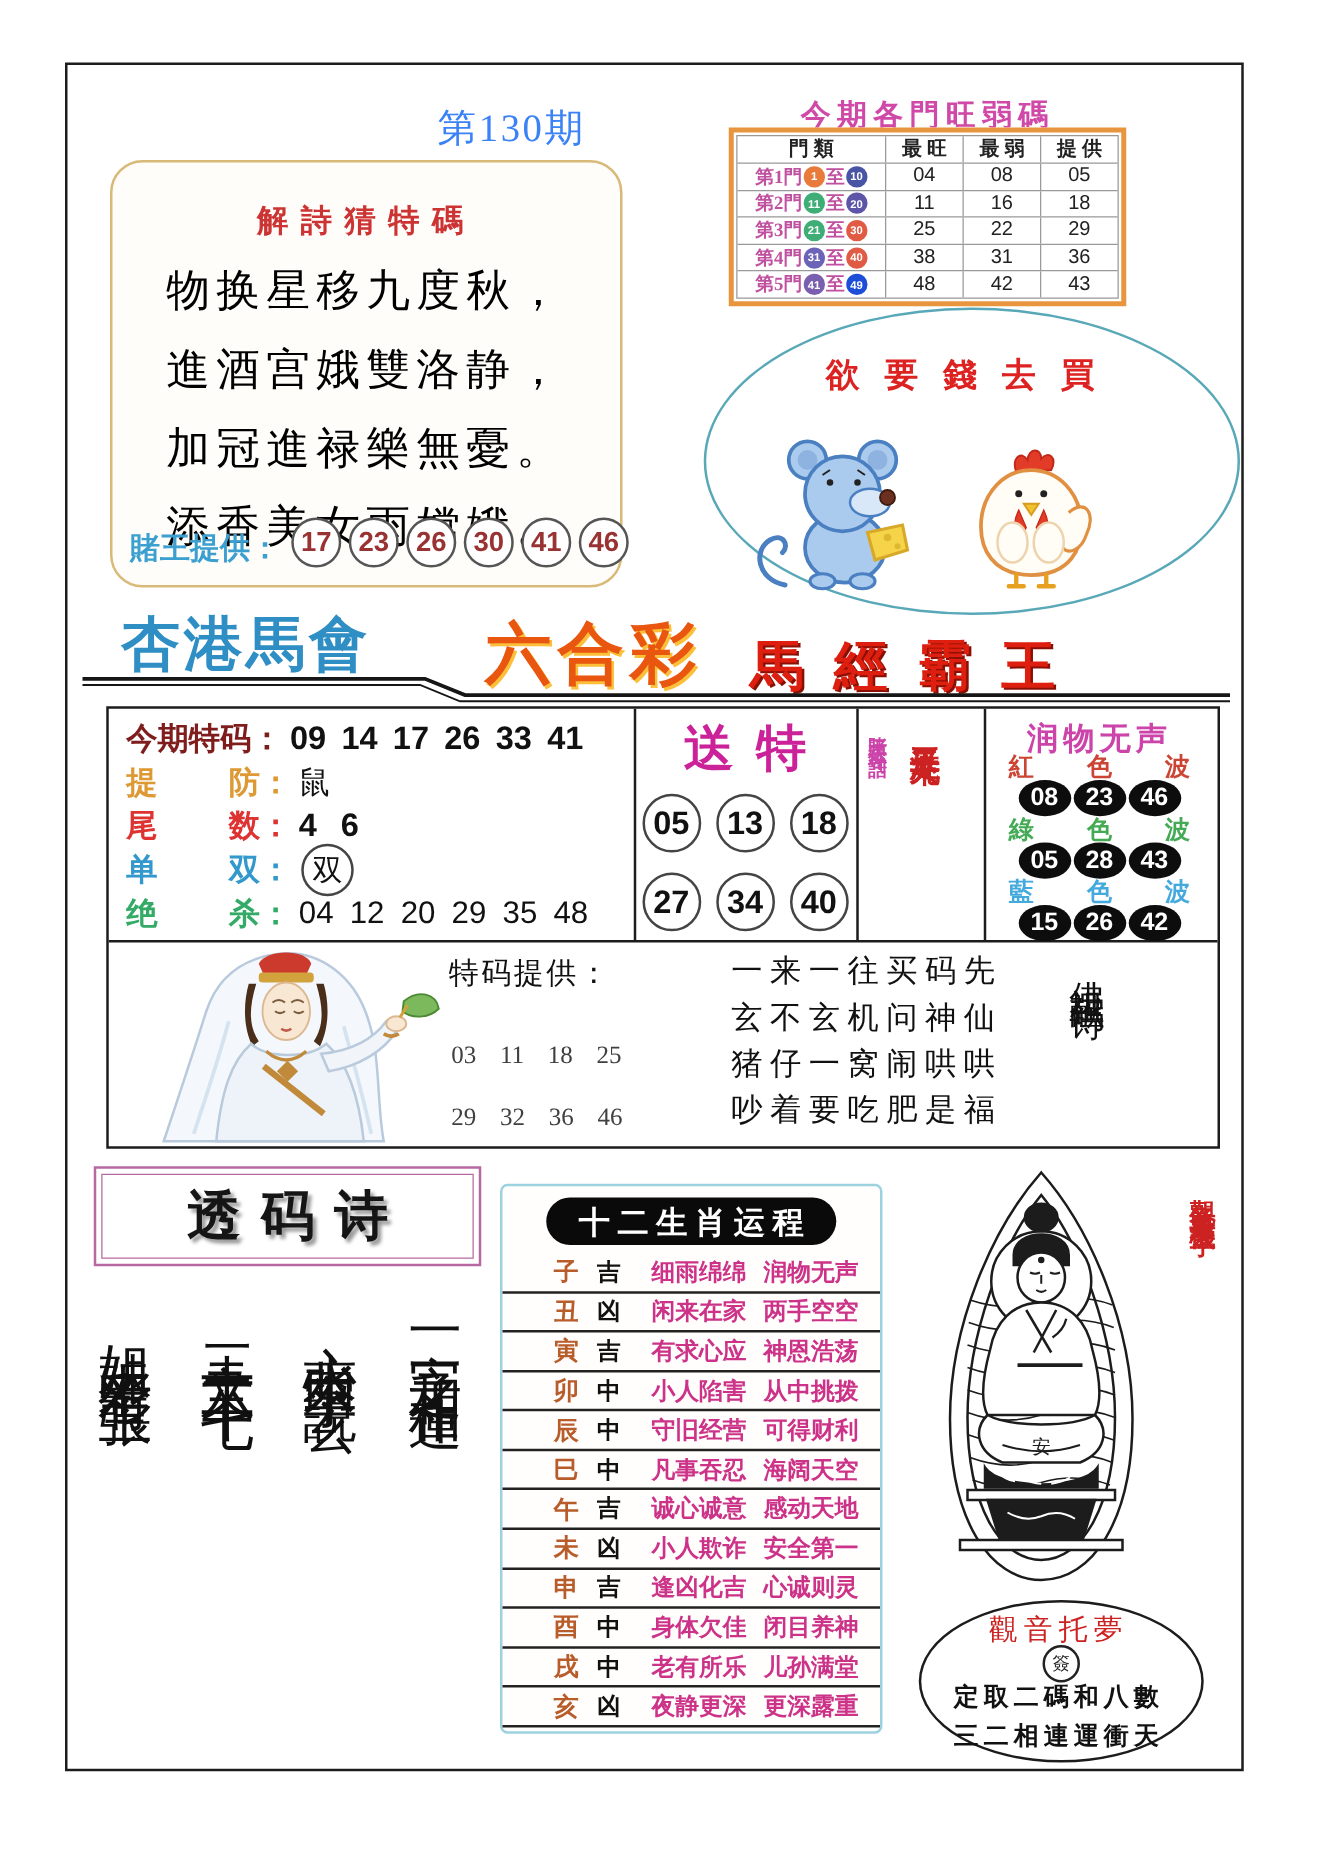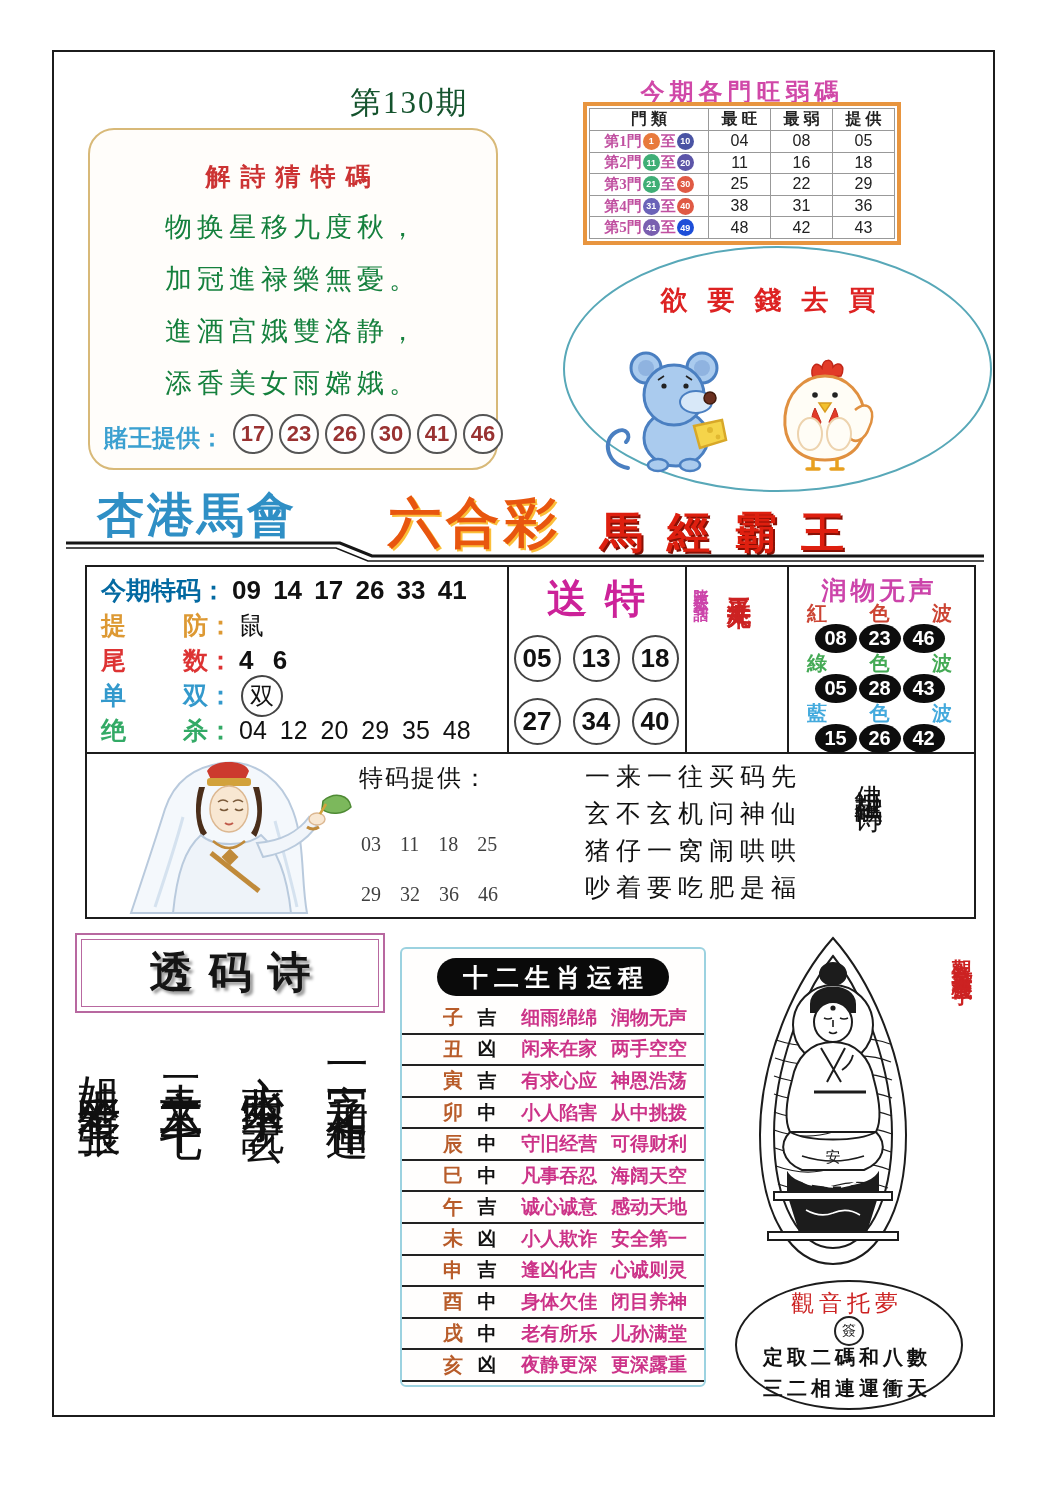--- a/index.html
+++ b/index.html
@@ -1,25 +1,25 @@
 <!DOCTYPE html>
 <html><head>
 <meta charset="utf-8">
 <style>
   html,body{margin:0;padding:0;background:#fff;}
   body{font-family:"Liberation Serif","DejaVu Serif",serif;}
   .page{position:relative;width:1063px;height:1496px;background:#fff;overflow:hidden;}
   .abs{position:absolute;}
   .frame{position:absolute;left:52px;top:50px;width:939px;height:1363px;border:2px solid #1c1c1c;}
   
-  .issue{position:absolute;left:350px;top:82px;font-size:31px;color:#14532d;letter-spacing:2px;}
+  .issue{position:absolute;left:350px;top:82px;font-size:31px;color:#3b82f6;letter-spacing:2px;}
   
   .poem-box{position:absolute;left:88px;top:128px;width:406px;height:338px;border:2px solid #d8b978;border-radius:26px;background:#fffdfa;}
   .poem-title{margin-top:30px;text-align:center;color:#cc3333;font-size:25px;font-weight:bold;letter-spacing:10px;}
-  .poem-line{margin-top:16px;text-align:center;color:#15803d;font-size:27px;letter-spacing:5px;white-space:nowrap;}
+  .poem-line{margin-top:16px;text-align:center;color:#000000;font-size:35px;letter-spacing:5px;white-space:nowrap;}
   .poem-prov{position:absolute;left:0;bottom:14px;width:100%;display:flex;align-items:flex-end;justify-content:center;padding-left:12px;}
   .prov-label{color:#3ba0d0;font-size:24px;font-weight:bold;margin-right:6px;}
   .pp-circ{width:36px;height:36px;border:2px solid #555;border-radius:50%;color:#993232;font:bold 22px "Liberation Sans",sans-serif;display:inline-flex;align-items:center;justify-content:center;margin:0 3px;background:#fff;}
   
   .gate-title{position:absolute;left:583px;top:76px;width:318px;text-align:center;color:#d048a8;font-size:24px;font-weight:bold;letter-spacing:5px;}
   .gate-table{position:absolute;left:583px;top:102px;width:318px;height:143px;border:4px solid #e8953f;background:#fff;box-sizing:border-box;}
   .gt-inner{position:absolute;inset:2px;border:1px solid #999;display:flex;flex-direction:column;}
   .gt-row{flex:1;display:flex;border-bottom:1px solid #999;align-items:center;}
   .gt-row:last-child{border-bottom:none;}
   .gt-gate{width:118px;border-right:1px solid #999;height:100%;display:flex;align-items:center;justify-content:center;color:#c050a0;font-size:15px;font-weight:bold;gap:1px;}
@@ -87,22 +87,22 @@
 <body>
 
 <div class="page">
   <div class="frame"></div>
 
   <div class="issue">第130期</div>
 
   <div class="poem-box">
     <div class="poem-title">解詩猜特碼</div>
     <div class="poem-line">物换星移九度秋，</div>
+    <div class="poem-line">進酒宫娥雙洛静，</div>
     <div class="poem-line">加冠進禄樂無憂。</div>
-    <div class="poem-line">進酒宫娥雙洛静，</div>
     <div class="poem-line">添香美女雨嫦娥。</div>
     <div class="poem-prov">
       <span class="prov-label">賭王提供：</span>
       <span class="pp-circ">17</span>
       <span class="pp-circ">23</span>
       <span class="pp-circ">26</span>
       <span class="pp-circ">30</span>
       <span class="pp-circ">41</span>
       <span class="pp-circ">46</span>
     </div>
@@ -219,21 +219,21 @@
   </svg>
 
   <div class="main-box">
     <div class="v-sep" style="left:420px;"></div>
     <div class="v-sep" style="left:598px;"></div>
     <div class="v-sep" style="left:700px;"></div>
     <div class="h-sep"></div>
 
     <div class="ca">
       <div class="ca-row">
-        <span class="ca-lbl" style="color:#0369a1">今期特码：</span>
+        <span class="ca-lbl" style="color:#7f1d1d">今期特码：</span>
         <span class="ca-val v-sans">09 14 17 26 33 41</span>
       </div>
       <div class="ca-row">
         <span class="ca-spread" style="color:#dd9933">
             <i>提</i>
             <i>防：</i>
           </span>
         <span class="ca-val v-serif">鼠</span>
       </div>
       <div class="ca-row">

